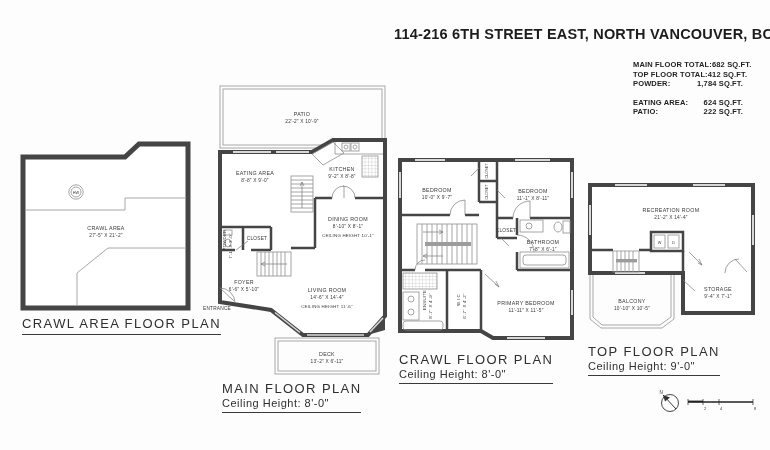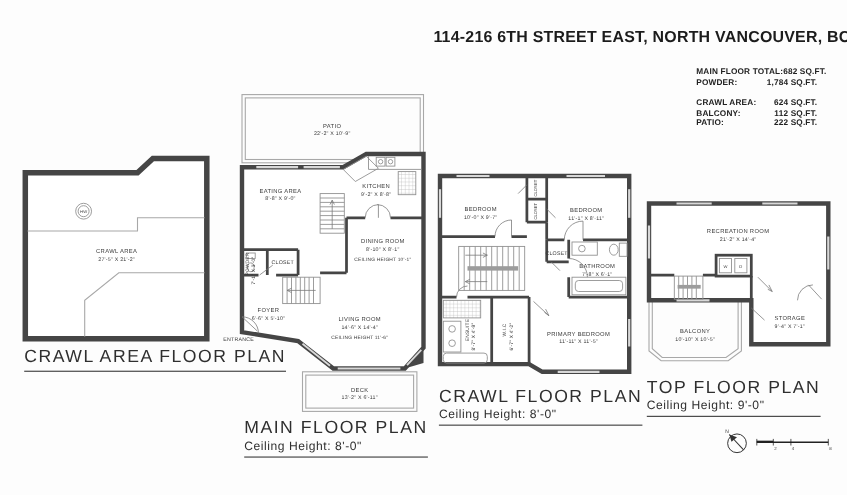--- a/index.html
+++ b/index.html
@@ -7,21 +7,21 @@
          font-family:"Liberation Sans",sans-serif;}
   .stage *{box-sizing:border-box;}
   .main-title{position:absolute;left:394px;top:26px;width:360px;text-align:center;
     font-size:14.5px;font-weight:bold;letter-spacing:.2px;color:#1c1c1c;white-space:nowrap;}
   .stats{position:absolute;left:593px;top:60px;width:150px;font-size:7.5px;font-weight:bold;
     color:#222;letter-spacing:.15px;}
   .srow{display:flex;justify-content:space-between;line-height:9.6px;white-space:nowrap;padding-left:40px;}
   .sgap{height:9px;}
   .plan-label{position:absolute;display:inline-block;border-bottom:1.5px solid #3a3a3a;
     padding-bottom:3px;color:#2f2f2f;}
-  .plan-label .pl-title{font-size:16px;letter-spacing:1.4px;white-space:nowrap;}
+  .plan-label .pl-title{font-size:13px;letter-spacing:1.4px;white-space:nowrap;}
   .plan-label .pl-ceil{font-size:11px;letter-spacing:.5px;margin-top:1px;white-space:nowrap;}
   svg{position:absolute;overflow:visible;}
   svg text{font-family:"Liberation Sans",sans-serif;fill:#383838;}
   .rn{font-size:5.3px;letter-spacing:.3px;text-anchor:middle;}
   .rd{font-size:4.8px;letter-spacing:.2px;text-anchor:middle;}
   .rc{font-size:4.4px;letter-spacing:.2px;text-anchor:middle;}
   .rt{font-size:3.8px;text-anchor:middle;}
   .wall{stroke:#454545;fill:none;stroke-linejoin:miter;}
   .wallf{stroke:#454545;fill:#ffffff;stroke-linejoin:miter;}
   .thin{stroke:#a8a8a8;fill:none;stroke-width:1;}
@@ -35,31 +35,31 @@
 <div class="stage">
 
   <div class="main-title">114-216 6TH STREET EAST, NORTH VANCOUVER, BC</div>
 
   <div class="stats">
     <div class="srow">
       <span>MAIN FLOOR TOTAL:</span>
       <span>682 SQ.FT.</span>
     </div>
     <div class="srow">
+      <span>TOP FLOOR TOTAL:</span>
+      <span>412 SQ.FT.</span>
+    </div>
+    <div class="srow">
       <span>POWDER:</span>
       <span>1,784 SQ.FT.</span>
     </div>
     <div class="sgap"></div>
     <div class="srow">
-      <span>CRAWL AREA:</span>
+      <span>EATING AREA:</span>
       <span>624 SQ.FT.</span>
-    </div>
-    <div class="srow">
-      <span>BALCONY:</span>
-      <span>112 SQ.FT.</span>
     </div>
     <div class="srow">
       <span>PATIO:</span>
       <span>222 SQ.FT.</span>
     </div>
   </div>
 
   <svg style="left:0;top:140px" width="215" height="200" viewBox="0 0 215 200">
     <path class="wallf" stroke-width="5" d="M23 17 H125 L139 4 H188 V168 H23 Z"></path>
     <path class="thin" d="M25 70 H125 V58 H186"></path>

